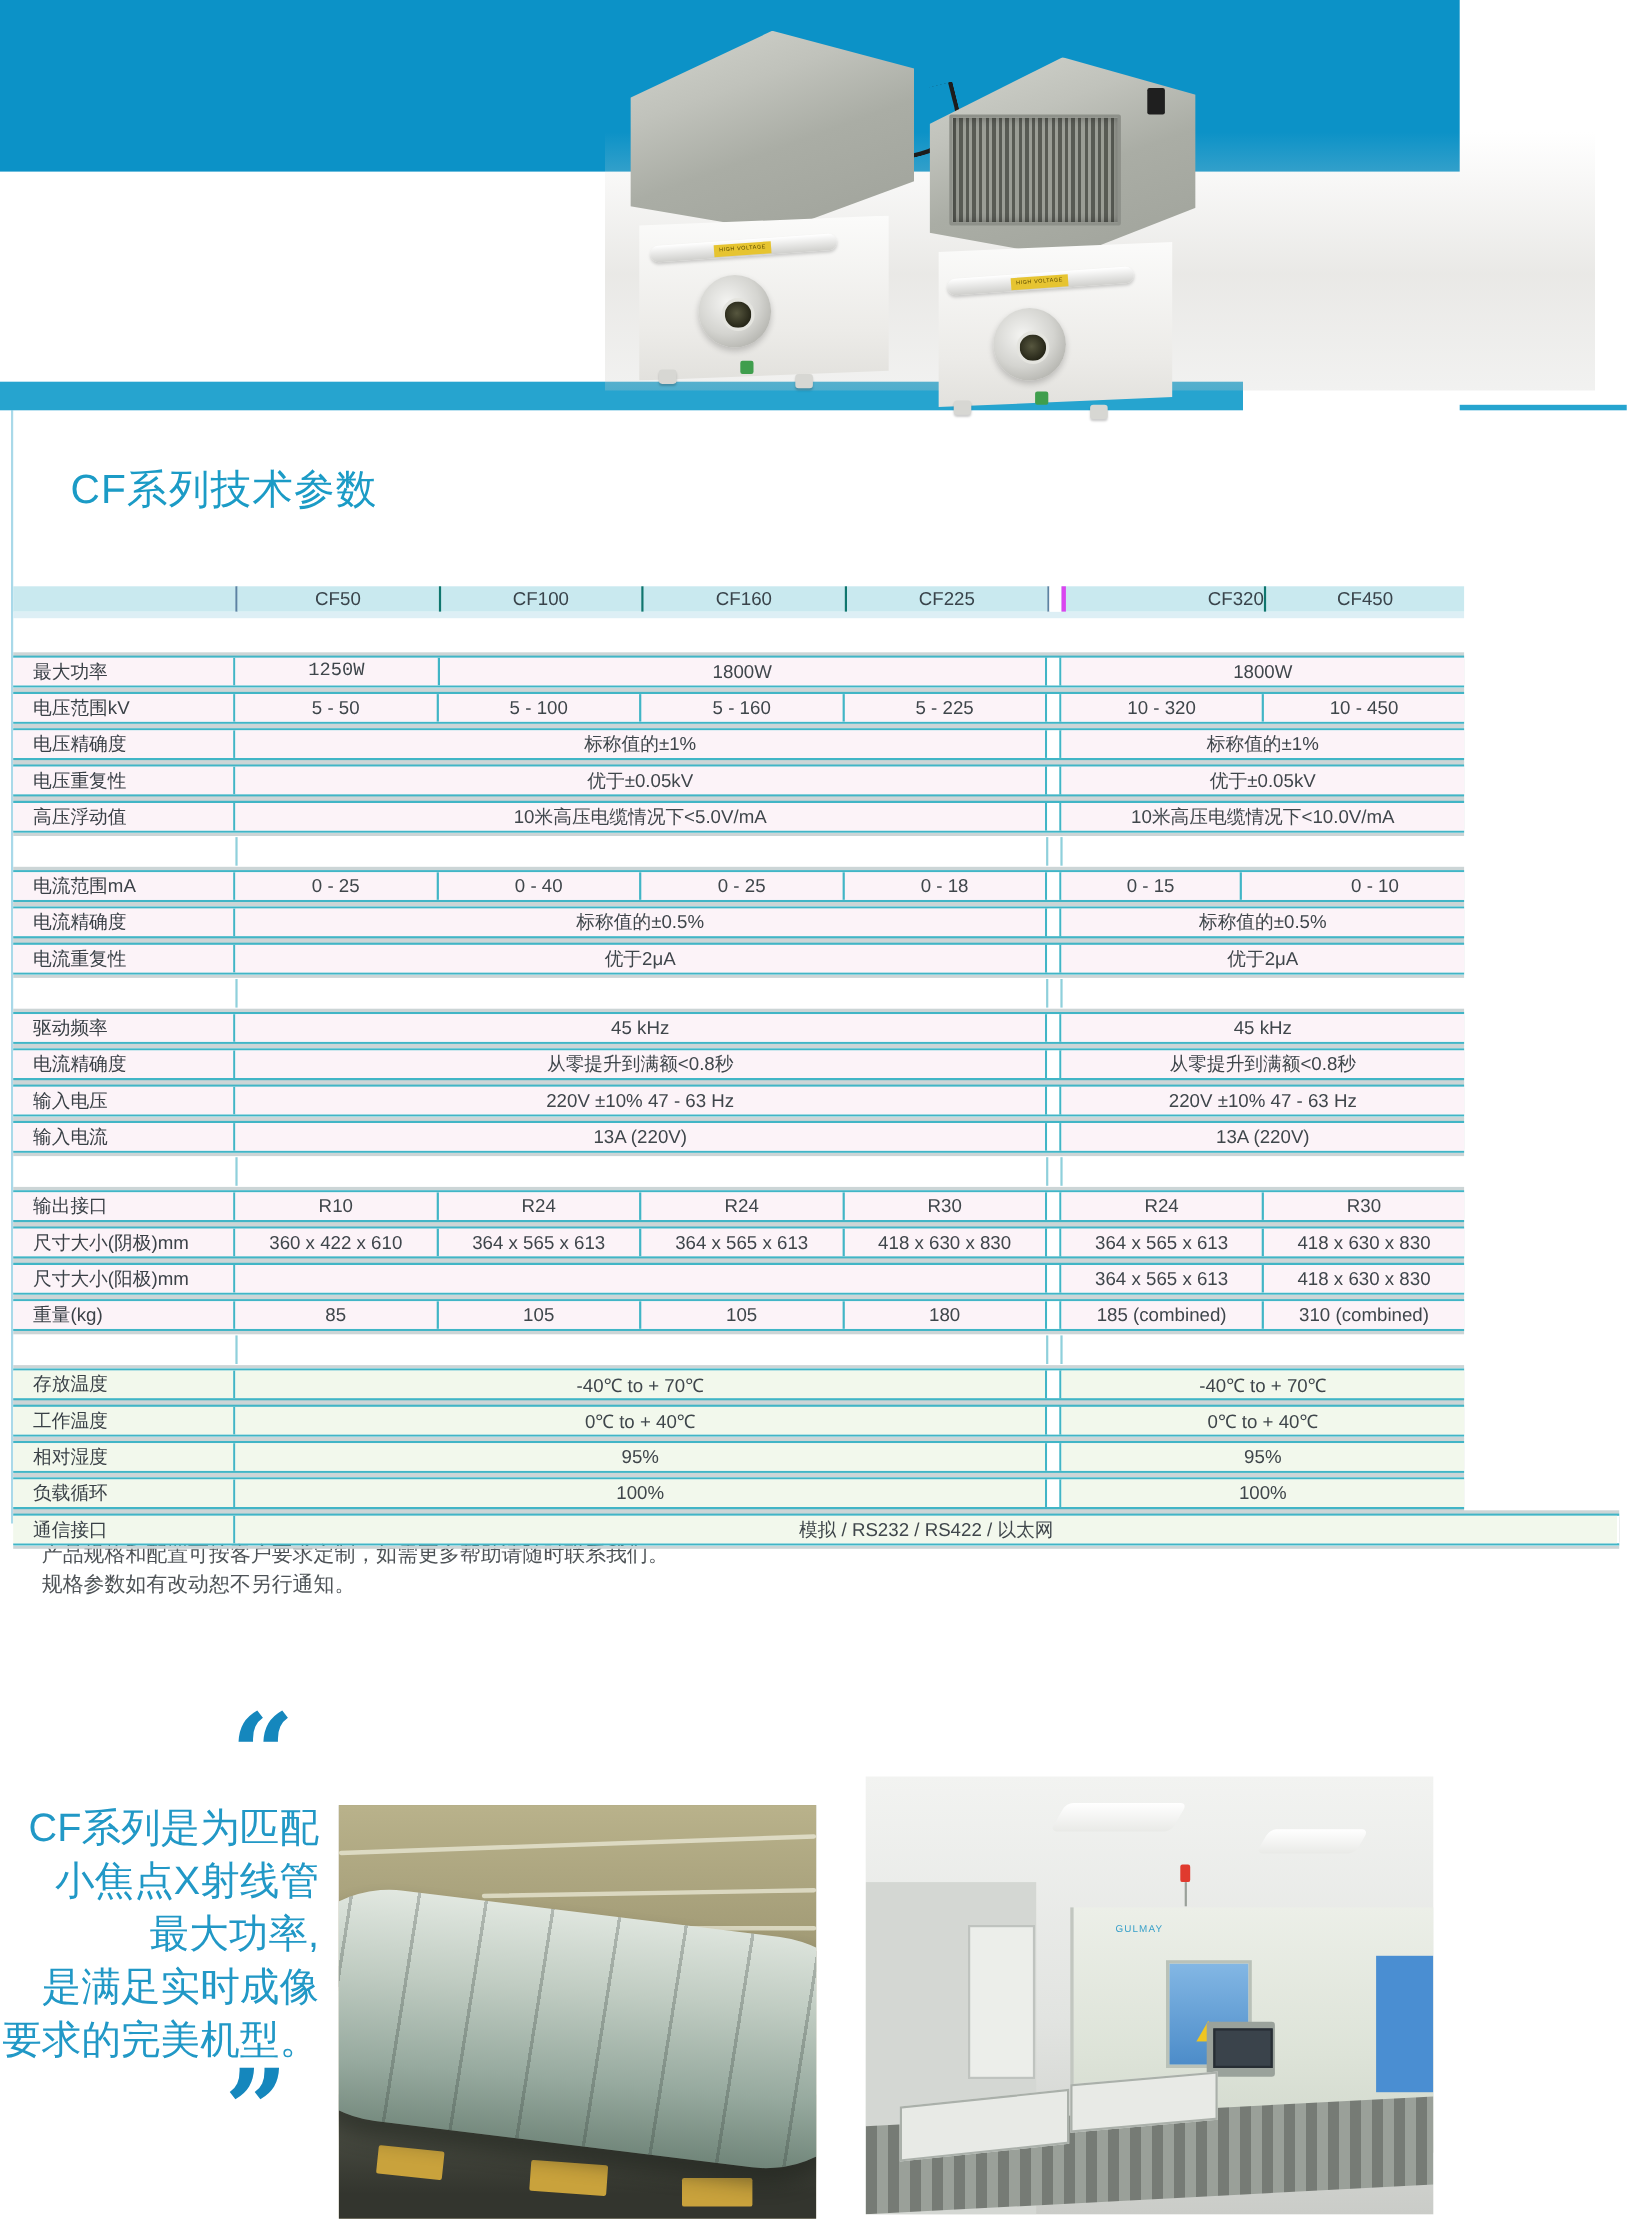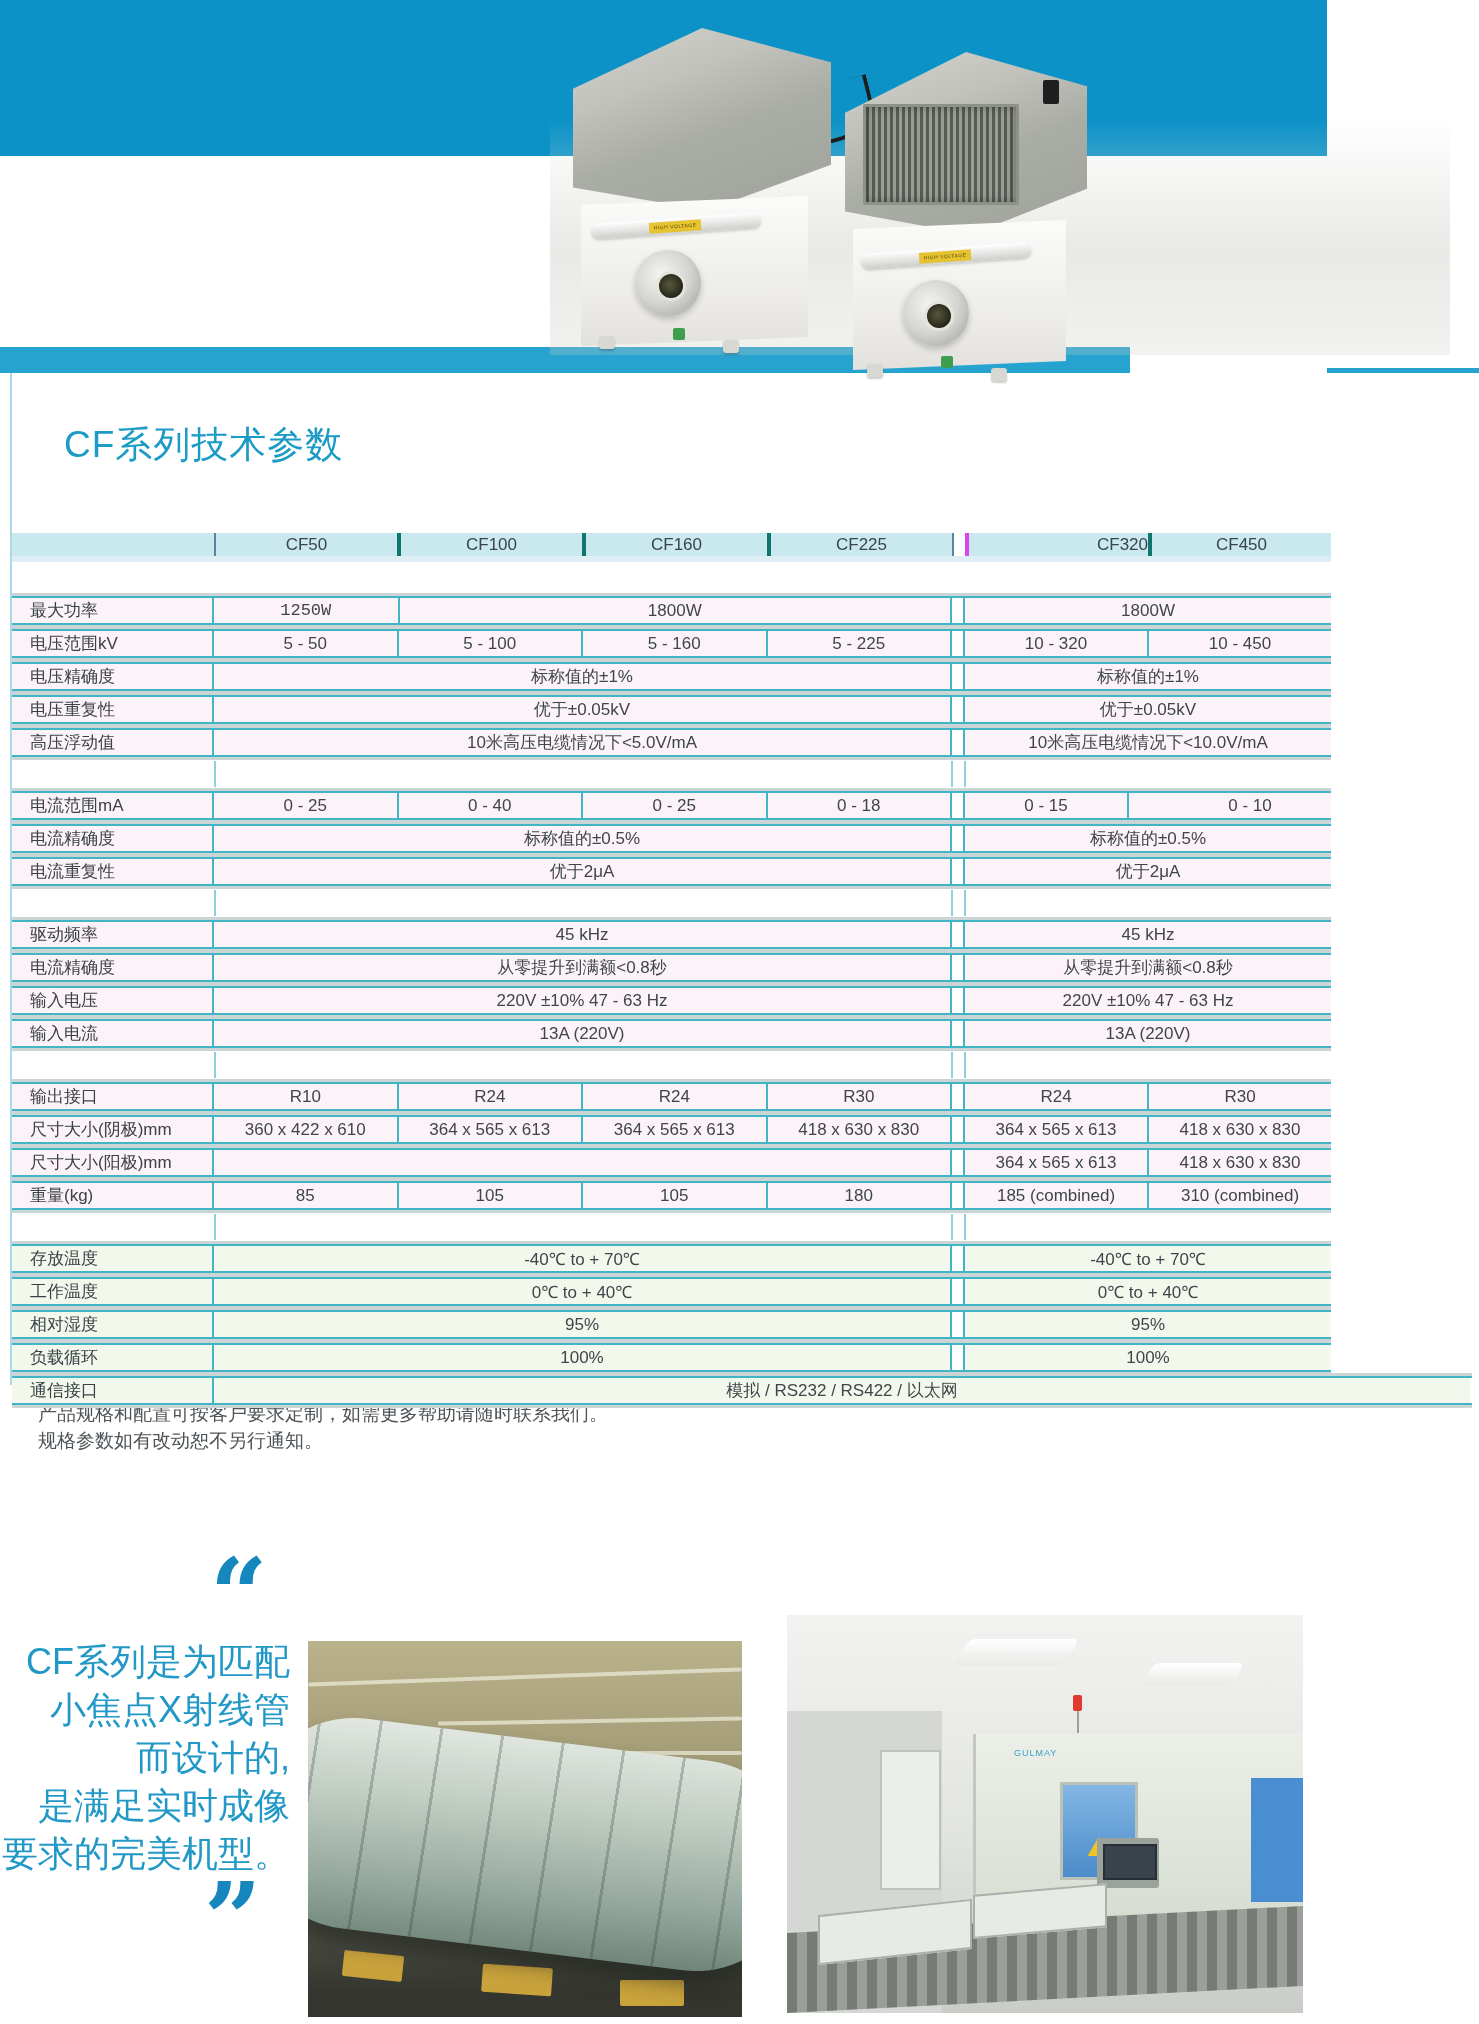--- a/index.html
+++ b/index.html
@@ -43,21 +43,21 @@
   .page-title{position:absolute;left:64px;top:420px;font-size:37px;color:#1b9bc6;letter-spacing:1px;}
 
   
   .spec-table{position:absolute;left:12px;top:518px;width:1319px;z-index:2;margin-top:15px;}
   .t-head{display:flex;height:23px;font-size:17px;color:#39444b;}
   .t-head .h-label{width:202px;background:#c9e9ef;border-right:2px solid #5d83a3;}
   .t-head .h-block-l{display:flex;width:736px;border-right:2px solid #5d83a3;}
   .t-head .h-gap{width:11px;background:#fff;}
   .t-head .h-block-r{display:flex;width:366px;}
   .t-head .h-cell{flex:1;background:#c9e9ef;text-align:center;line-height:23px;}
-  .t-head .h-cell + .h-cell{border-left:4px solid #0f766e;}
+  .t-head .h-cell + .h-cell{border-left:2px solid #0f766e;}
   .t-head .h-block-r .h-cell:first-child{border-left:4px solid #d946ef;text-align:right;}
   .h-underline{height:6px;background:#ddeff5;width:1319px;}
   .t-spacer{height:30px;display:flex;}
   .t-row{display:flex;height:25px;border-top:2px solid #41b5c6;border-bottom:2px solid #41b5c6;
          box-shadow:0 -3px 0 #ccd5d6,0 3px 0 #ccd5d6;margin:4px 0 4px 0;font-size:17px;}
   .t-row.pink .t-label,.t-row.pink .t-cell{background:#fcf3f8;}
   .t-row.green .t-label,.t-row.green .t-cell{background:#f2f8ec;}
   .t-label{width:202px;box-sizing:border-box;padding-left:18px;display:flex;align-items:center;
            border-right:2px solid #41b5c6;color:#3a4147;}
   .t-left{width:736px;display:flex;border-right:2px solid #41b5c6;}
@@ -438,21 +438,21 @@
 
   <div class="notes">
     <div>产品规格和配置可按客户要求定制，如需更多帮助请随时联系我们。</div>
     <div>规格参数如有改动恕不另行通知。</div>
   </div>
 
   <div class="quote-open">“</div>
   <div class="quote-text">
     <div>CF系列是为匹配</div>
     <div>小焦点X射线管</div>
-    <div>而设计的,</div>
+    <div>最大功率,</div>
     <div>是满足实时成像</div>
     <div>要求的完美机型。</div>
   </div>
   <div class="quote-close">”</div>
 
   <div class="photo1">
     <div class="p1-ceiling"></div>
     <div class="p1-beam" style="left:0;top:34px;width:100%;transform:rotate(-2deg);"></div>
     <div class="p1-beam" style="left:30%;top:78px;width:70%;transform:rotate(-1deg);"></div>
     <div class="p1-beam" style="left:55%;top:110px;width:45%;"></div>

